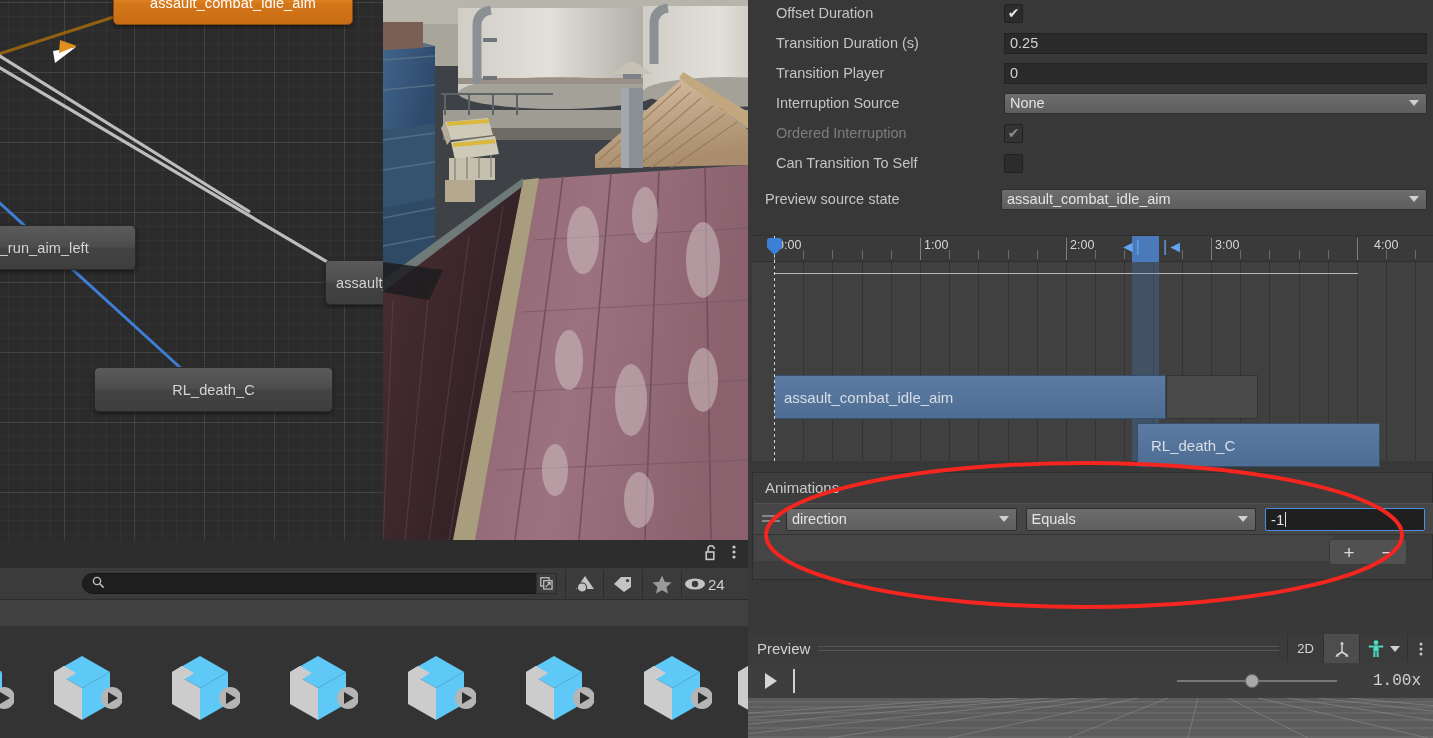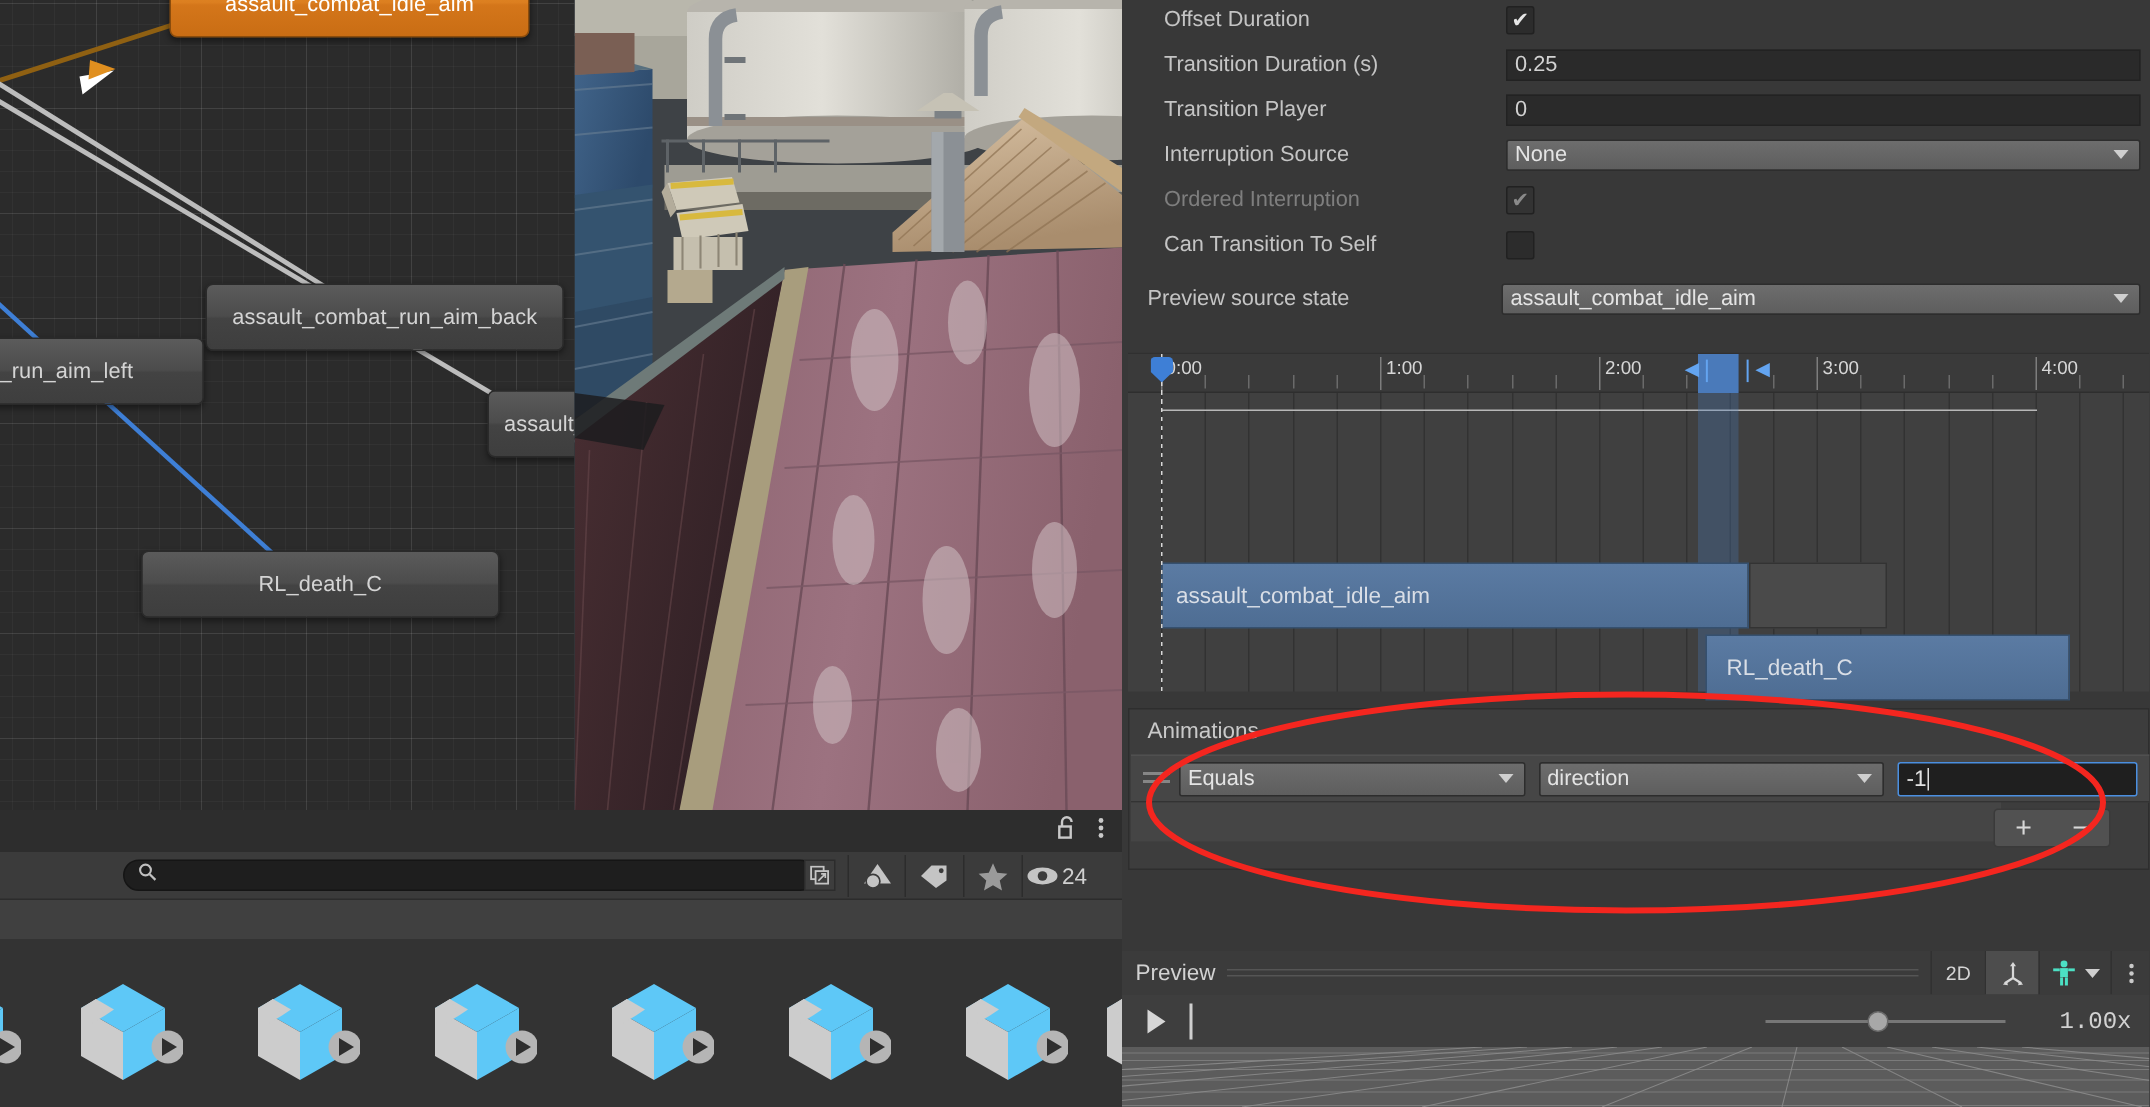--- a/index.html
+++ b/index.html
@@ -322,23 +322,20 @@
 
       <path d="M -10 50 L 250 212" stroke="#bdbdbd" stroke-width="3.2" fill="none"></path>
       <path d="M -10 62 L 383 295" stroke="#bdbdbd" stroke-width="3.2" fill="none"></path>
 
       <path d="M -8 196 L 185 372" stroke="#3e7fd6" stroke-width="3" fill="none"></path>
       <path d="M 28 290 L 95 400" stroke="#3e7fd6" stroke-width="2.6" fill="none" opacity="0"></path>
     </svg>
 
     <div class="state-node node-orange" id="node-idle-aim">
       <span>assault_combat_idle_aim</span>
-    </div>
-    <div class="state-node node-grey" id="node-run-back">
-      <span>assault_combat_run_aim_back</span>
     </div>
     <div class="state-node node-grey" id="node-run-left">
       <span>bat_run_aim_left</span>
     </div>
     <div class="state-node node-grey" id="node-assault-p">
       <span style="position:absolute;left:10px">assault_</span>
     </div>
     <div class="state-node node-grey" id="node-rl-death">
       <span>RL_death_C</span>
     </div>
@@ -729,21 +726,21 @@
       <div class="ruler-minor" style="left:517px"></div>
       <div class="ruler-minor" style="left:547px"></div>
       <div class="ruler-minor" style="left:576px"></div>
       <div class="ruler-minor" style="left:634px"></div>
       <div class="ruler-minor" style="left:663px"></div>
 
       <div class="ruler-label" style="left:25px">0:00</div>
       <div class="ruler-label" style="left:172px">1:00</div>
       <div class="ruler-label" style="left:318px">2:00</div>
       <div class="ruler-label" style="left:463px">3:00</div>
-      <div class="ruler-label" style="left:609px">4:00</div>
+      <div class="ruler-label" style="left:622px">4:00</div>
     </div>
 
     <div id="track-area">
       <div class="vline" style="left:22px"></div>
       <div class="vline" style="left:51px"></div>
       <div class="vline" style="left:80px"></div>
       <div class="vline" style="left:110px"></div>
       <div class="vline" style="left:139px"></div>
       <div class="vline" style="left:168px"></div>
       <div class="vline" style="left:197px"></div>
@@ -783,27 +780,27 @@
     <div id="playhead-line"></div>
     <div id="playhead-knob"></div>
   </div>
 
   <div id="conditions-panel">
     <div id="conditions-title">Animations</div>
 
     <div id="condition-row">
       <div id="drag-handle"></div>
 
+      <div class="unity-dropdown" id="cond-param-dd">
+        <span>direction</span>
+        <span class="caret"></span>
+      </div>
+
       <div class="unity-dropdown" id="cond-op-dd">
         <span>Equals</span>
-        <span class="caret"></span>
-      </div>
-
-      <div class="unity-dropdown" id="cond-param-dd">
-        <span>direction</span>
         <span class="caret"></span>
       </div>
 
       <div id="cond-value-input">
         <span>-1</span>
         <span id="text-caret"></span>
       </div>
     </div>
 
     <div id="cond-row-bg-strip"></div>

